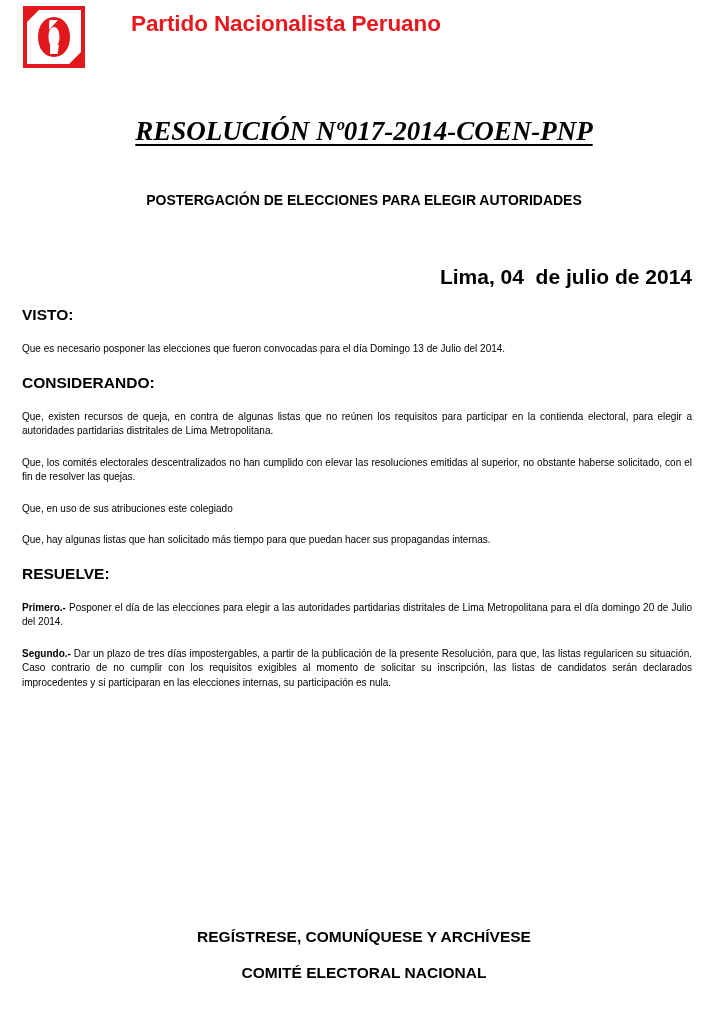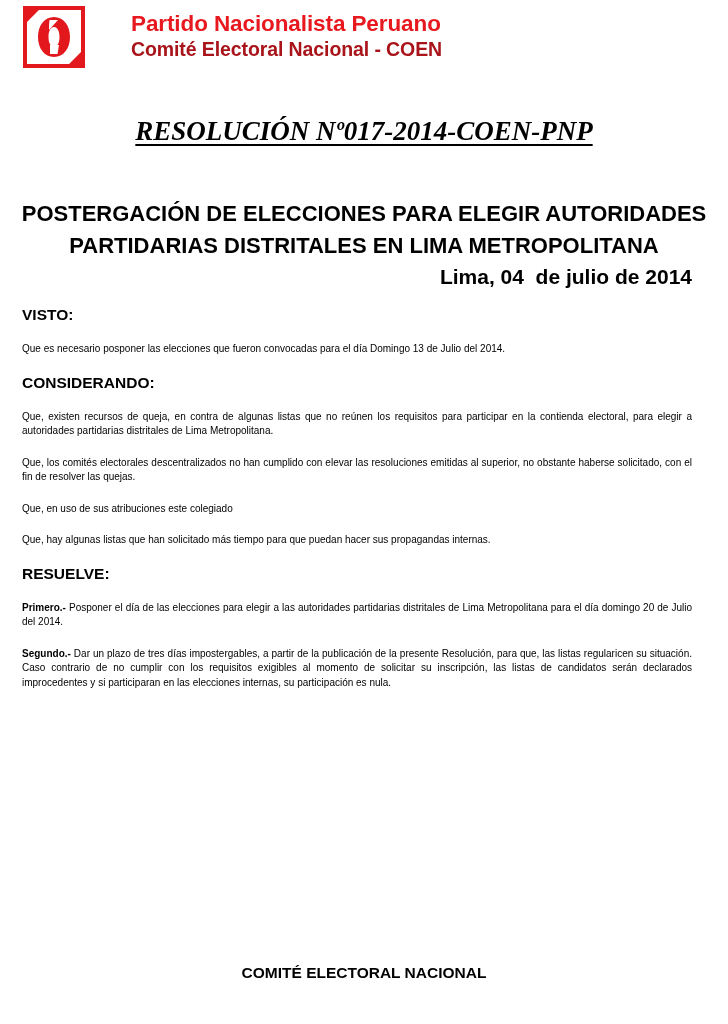--- a/index.html
+++ b/index.html
@@ -111,24 +111,23 @@
     font-style: italic;
   }
 
   
   .doc-subject {
     position: absolute;
     left: 20px;
     top: 190px;
     width: 688px;
     text-align: center;
-    font-size: 22px;
+    font-size: 14px;
     font-weight: bold;
     line-height: 1.45;
-    margin-top: 8px;
   }
 
   
   .doc-place-date {
     position: absolute;
     left: 20px;
     top: 265px;
     width: 672px;
     text-align: right;
     font-size: 21px;
@@ -187,31 +186,29 @@
         <svg viewBox="0 0 36 42" width="36" height="42" aria-hidden="true">
           <path d="M18 1 C27.5 1 34 9.5 34 21 C34 32.5 27.5 41 18 41 C8.5 41 2 32.5 2 21 C2 9.5 8.5 1 18 1 Z M18 11 C14.5 11 12.5 15.5 12.5 21 C12.5 26.5 14.5 31 18 31 C21.5 31 23.5 26.5 23.5 21 C23.5 15.5 21.5 11 18 11 Z" fill="#e2181d" fill-rule="evenodd"></path>
           <path d="M13.5 4 L22 4 L13 14 L13 9 Z" fill="#ffffff"></path>
           <path d="M14 29 L23 29 L21.5 38 L14 38 Z" fill="#ffffff"></path>
         </svg>
       </div>
     </div>
 
     <div class="header-titles">
       <div class="org-line1">Partido Nacionalista Peruano</div>
-      <div class="org-line2">Comité Electoral Nacional - COEN</div>
     </div>
   </div>
 
   <div class="doc-title">
     <span class="u">RESOLUCIÓN Nº017-2014-COEN-PNP</span>
   </div>
 
   <div class="doc-subject">
     <div>POSTERGACIÓN DE ELECCIONES PARA ELEGIR AUTORIDADES</div>
-    <div>PARTIDARIAS DISTRITALES EN LIMA METROPOLITANA</div>
   </div>
 
   <div class="doc-place-date">Lima, 04  de julio de 2014</div>
 
   <div class="body-area">
 
     <h2 class="sec-head tight-top">VISTO:</h2>
 
     <p class="para">Que es necesario posponer las elecciones que fueron convocadas para el día Domingo 13 de Julio del 2014.</p>
 
@@ -226,16 +223,17 @@
     <p class="para">Que, hay algunas listas que han solicitado más tiempo para que puedan hacer sus propagandas internas.</p>
 
     <h2 class="sec-head">RESUELVE:</h2>
 
     <p class="para"><b>Primero.-</b><span> Posponer el día de las elecciones para elegir a las autoridades partidarias distritales de Lima Metropolitana para el día domingo 20 de Julio del 2014.</span></p>
 
     <p class="para"><b>Segundo.-</b><span> Dar un plazo de tres días impostergables, a partir de la publicación de la presente Resolución, para que, las listas regularicen su situación. Caso contrario de no cumplir con los requisitos exigibles al momento de solicitar su inscripción, las listas de candidatos serán declarados improcedentes y si participaran en las elecciones internas, su participación es nula.</span></p>
 
   </div>
 
+  <div class="closing closing-1">REGÍSTRESE, COMUNÍQUESE Y ARCHÍVESE</div>
 
   <div class="closing closing-2">COMITÉ ELECTORAL NACIONAL</div>
 
 </div>
 
 </body></html>

